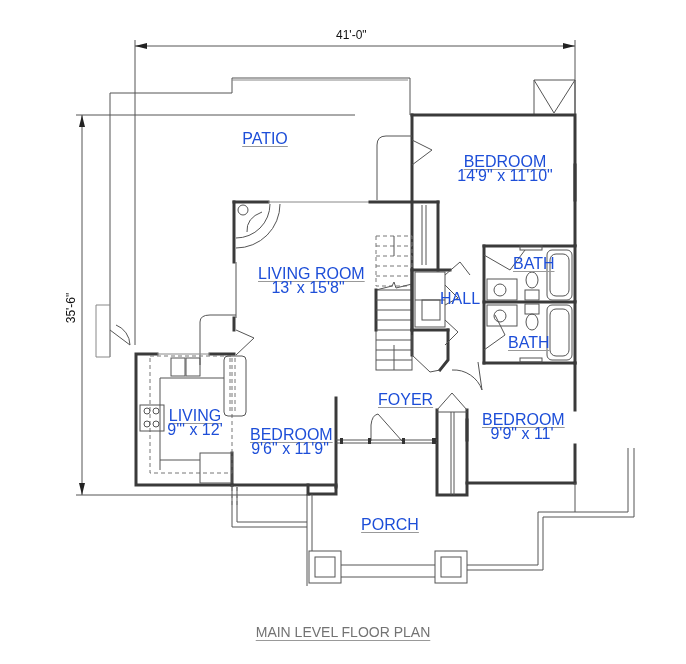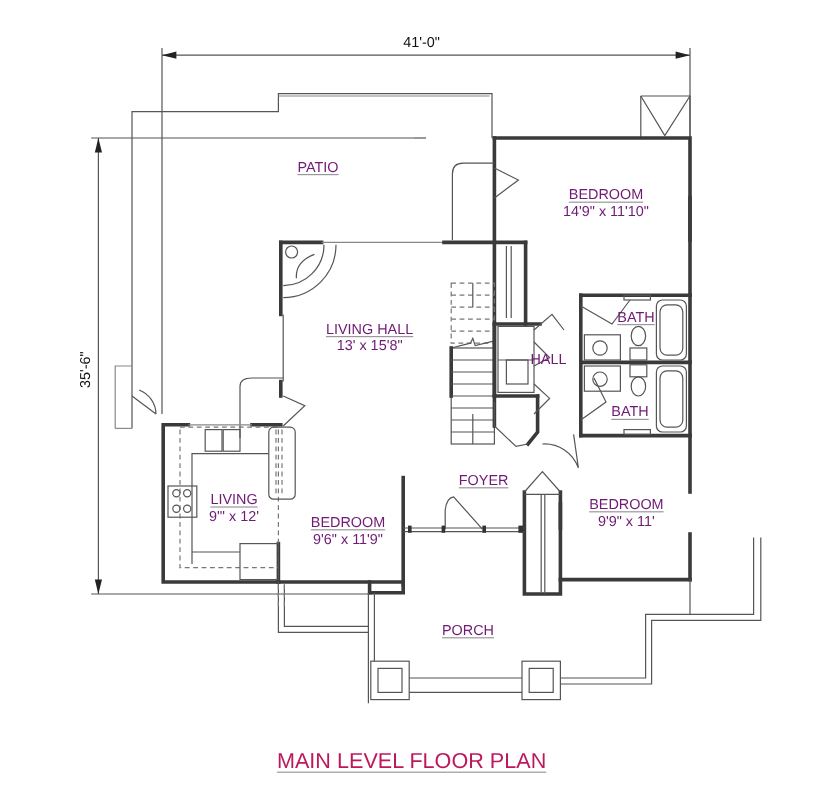--- a/index.html
+++ b/index.html
@@ -4,26 +4,26 @@
   <style>
     html, body { margin: 0; padding: 0; background: #ffffff; }
     body { width: 686px; height: 664px; overflow: hidden; position: relative; font-family: "Liberation Sans", sans-serif; }
     #plan { position: absolute; left: 0; top: 0; width: 686px; height: 664px; }
     .wall { stroke: #3a3a3a; stroke-width: 3; fill: none; stroke-linecap: square; }
     .thin { stroke: #555; stroke-width: 1; fill: none; }
     .light { stroke: #888; stroke-width: 1; fill: none; }
     .dash { stroke: #777; stroke-width: 1; fill: none; stroke-dasharray: 4 3; }
     .dim { stroke: #555; stroke-width: 1; fill: none; }
     .arrow { fill: #222; }
-    .lbl { position: absolute; font-family: "Liberation Sans", sans-serif; color: #701a75; font-size: 12px; text-align: center; white-space: nowrap; line-height: 14px; }
+    .lbl { position: absolute; font-family: "Liberation Sans", sans-serif; color: #1d4ed8; font-size: 16px; text-align: center; white-space: nowrap; line-height: 14px; }
     .lbl .name { text-decoration: underline; text-decoration-color: #999; text-underline-offset: 2px; display: block; }
     .lbl .size { display: block; }
     .dimtext { position: absolute; font-size: 12px; color: #111; white-space: nowrap; font-family: "Liberation Sans", sans-serif; }
     .dim-v { transform: rotate(-90deg); transform-origin: center center; }
-    .title { position: absolute; left: 0; width: 686px; top: 624px; text-align: center; font-size: 18px; font-weight: normal; color: #be185d; }
+    .title { position: absolute; left: 0; width: 686px; top: 624px; text-align: center; font-size: 14px; font-weight: normal; color: #737373; }
     .title span { text-decoration: underline; text-decoration-color: #999; text-underline-offset: 3px; }
   </style>
 </head>
 <body>
 
 <svg id="plan" viewBox="0 0 686 664" xmlns="http://www.w3.org/2000/svg">
 
   <g>
     <line class="dim" x1="135" y1="46" x2="575" y2="46"></line>
     <line class="dim" x1="135" y1="40" x2="135" y2="345"></line>
@@ -213,21 +213,21 @@
 <div class="dimtext dim-v" style="left:46px; top:301px; width:50px; text-align:center;">35'-6"</div>
 
 <div class="lbl" style="left:240px; top:132px; width:50px;">
   <span class="name">PATIO</span>
 </div>
 <div class="lbl" style="left:455px; top:155px; width:100px;">
   <span class="name">BEDROOM</span>
   <span class="size">14'9" x 11'10"</span>
 </div>
 <div class="lbl" style="left:258px; top:267px; width:100px;">
-  <span class="name">LIVING HALL</span>
+  <span class="name">LIVING ROOM</span>
   <span class="size">13' x 15'8"</span>
 </div>
 <div class="lbl" style="left:513px; top:257px; width:34px;">
   <span class="name">BATH</span>
 </div>
 <div class="lbl" style="left:440px; top:292px; width:34px;">
   <span class="size">HALL</span>
 </div>
 <div class="lbl" style="left:508px; top:336px; width:34px;">
   <span class="name">BATH</span>

